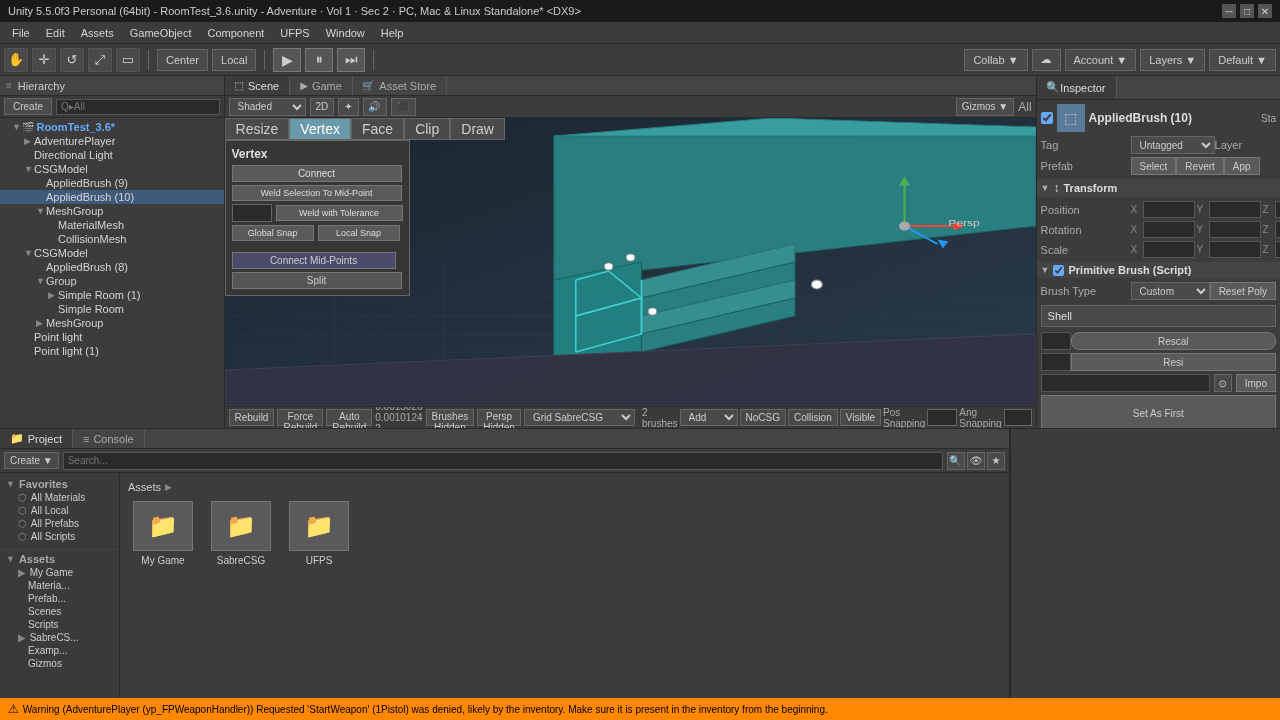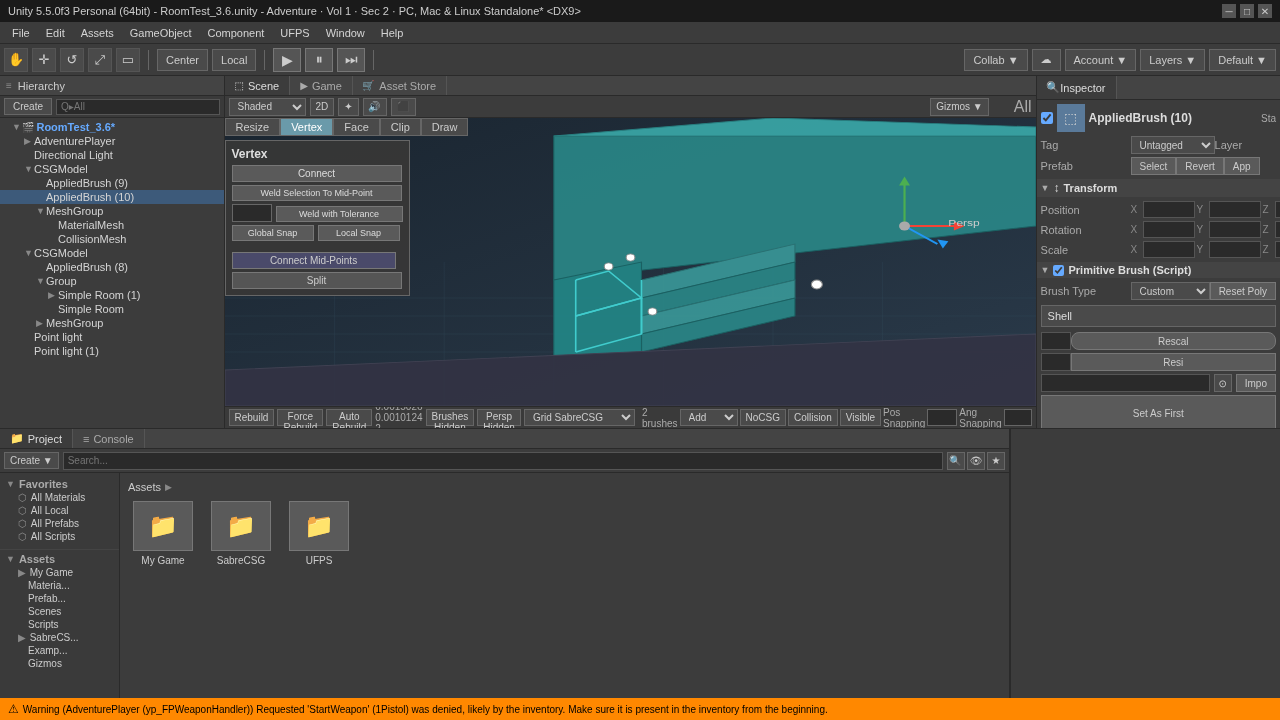--- a/index.html
+++ b/index.html
@@ -211,21 +211,21 @@
       background: #2a2a2a;
       position: relative;
       overflow: hidden;
     }
     .vertex-title {
       font-size: 12px;
       color: #ddd;
       font-weight: bold;
       margin-bottom: 4px;
     }
-    .vertex-row { display: flex; gap: 4px; margin-bottom: 3px; align-items: flex-end; }
+    .vertex-row { display: flex; gap: 4px; margin-bottom: 3px; align-items: center; }
     .vertex-btn {
       background: #5a5a5a;
       border: 1px solid #777;
       color: #ddd;
       padding: 2px 8px;
       font-size: 10px;
       cursor: pointer;
     }
     .vertex-btn.full-width { width: 160px; }
     .vertex-input {
@@ -245,21 +245,21 @@
       font-size: 10px;
       cursor: pointer;
       width: 160px;
       text-align: center;
     }
     .edit-tab {
       padding: 2px 10px;
       background: #4a4a4a;
       border: 1px solid #666;
       color: #ccc;
-      font-size: 11px;
+      font-size: 14px;
       cursor: pointer;
     }
     .edit-tab.active { background: #6a9aaa; color: #fff; }
 
     
     .scene-3d {
       position: absolute;
       top: 0; left: 0; right: 0; bottom: 0;
       background: linear-gradient(135deg, #1a2a3a 0%, #2a3a4a 40%, #3a4a5a 100%);
     }
@@ -864,21 +864,21 @@
     <div id="scene-toolbar">
       <select class="scene-dropdown">
         <option>Shaded</option>
       </select>
       <button class="scene-btn">2D</button>
       <button class="scene-btn">✦</button>
       <button class="scene-btn">🔊</button>
       <button class="scene-btn">⬛</button>
       <div style="flex:1"></div>
       <button class="scene-btn">Gizmos ▼</button>
-      <span style="font-size:16px;color:#aaa;margin-left:21px;">All</span>
+      <span style="font-size:12px;color:#aaa;">All</span>
     </div>
 
     <div id="scene-view">
 
       <div class="scene-3d">
         <svg width="100%" height="100%" viewBox="0 0 740 320" preserveAspectRatio="none">
 
           <defs>
             <linearGradient id="bg-grad" x1="0" y1="0" x2="1" y2="1">
               <stop offset="0%" stop-color="#1a2530"></stop>

